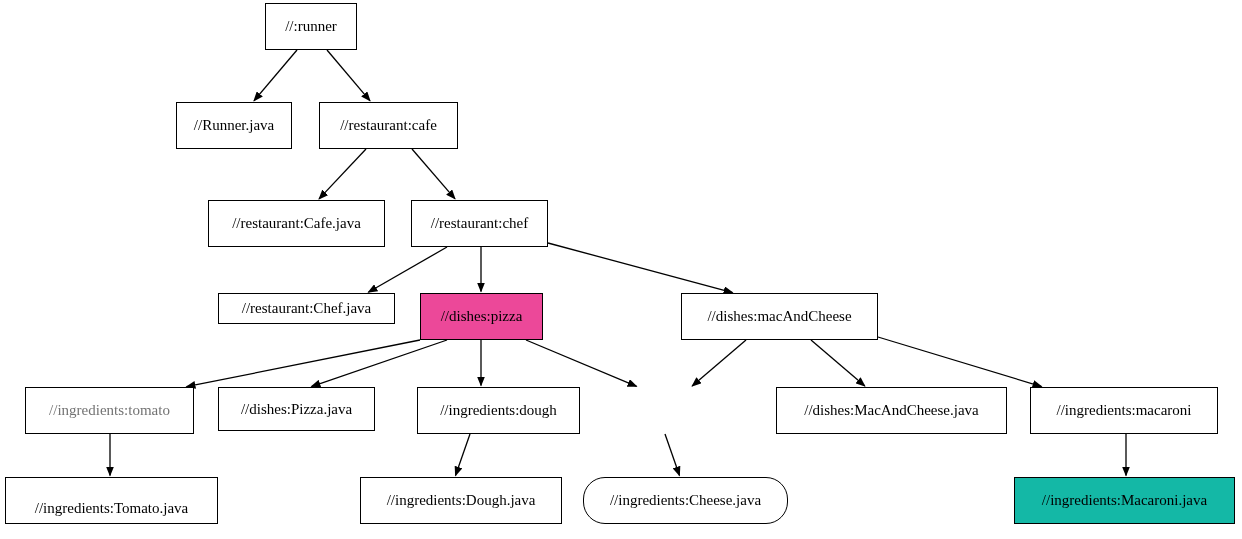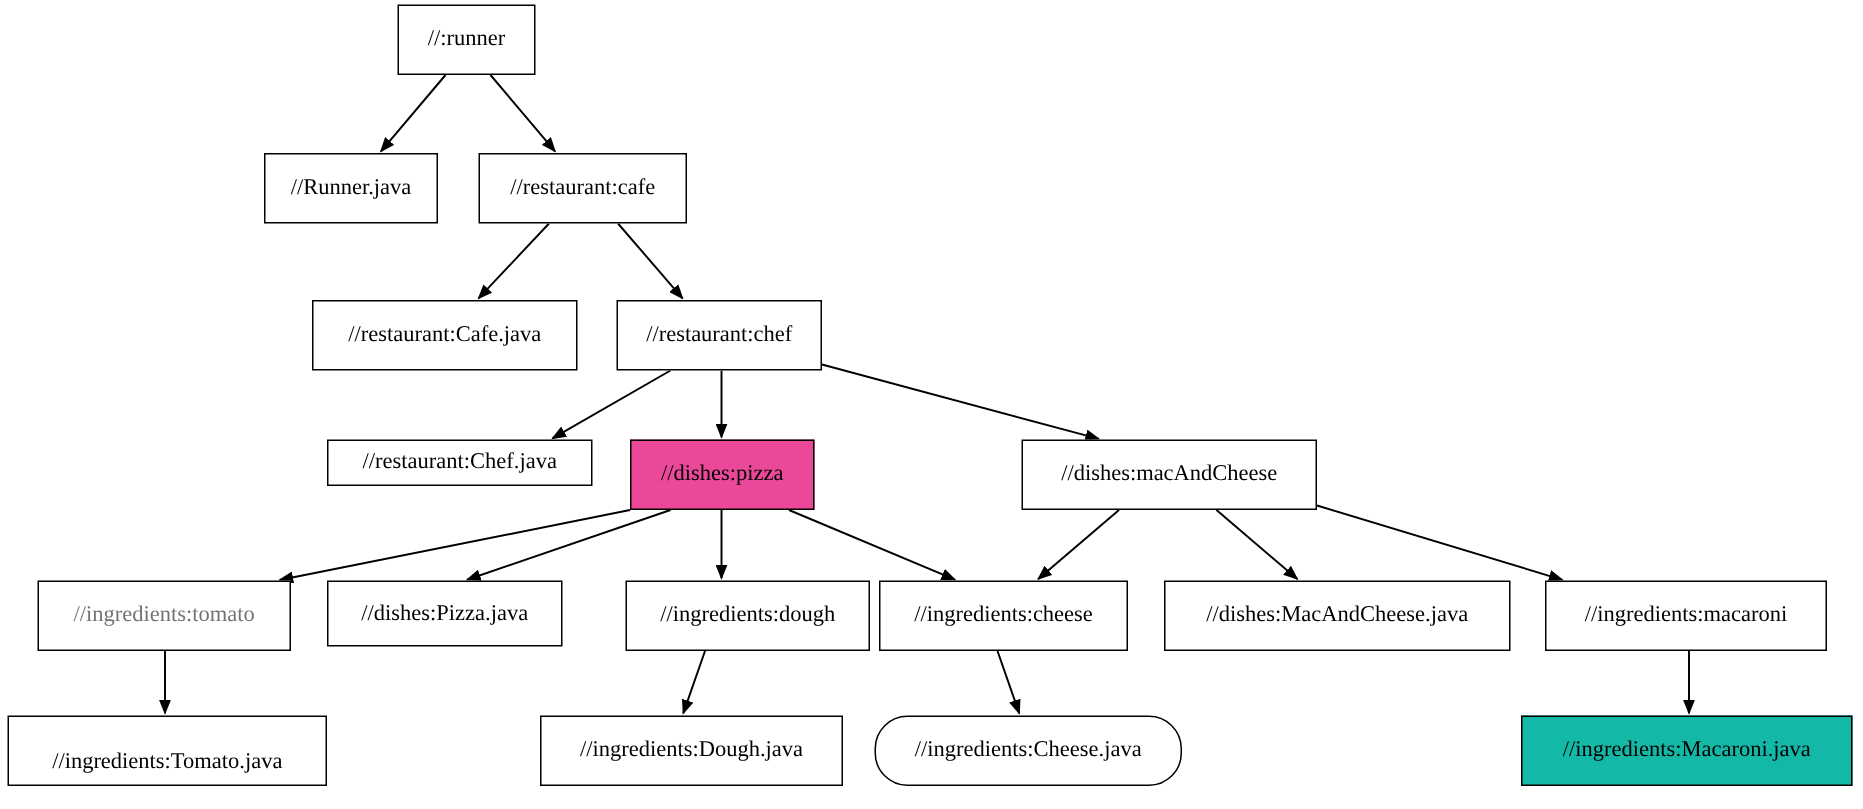--- a/index.html
+++ b/index.html
@@ -111,23 +111,20 @@
       </div>
       <div class="graph-node" style="left: 25px; top: 387px; width: 169px; height: 47px; border-color: rgb(0, 0, 0); background: rgb(255, 255, 255);">
         <span class="node-label" style="color: #737373;">//ingredients:tomato</span>
       </div>
       <div class="graph-node" style="left: 218px; top: 387px; width: 157px; height: 44px; border-color: rgb(0, 0, 0); background: rgb(255, 255, 255);">
         <span class="node-label" style="color: rgb(0, 0, 0);">//dishes:Pizza.java</span>
       </div>
       <div class="graph-node" style="left: 399px; top: 387px; width: 163px; height: 47px; border-color: rgb(0, 0, 0); background: rgb(255, 255, 255); margin-left: 18px;">
         <span class="node-label" style="color: rgb(0, 0, 0);">//ingredients:dough</span>
       </div>
-      <div class="graph-node" style="left: 586px; top: 387px; width: 166px; height: 47px; border-color: rgb(0, 0, 0); background: rgb(255, 255, 255);">
-        <span class="node-label" style="color: rgb(0, 0, 0);">//ingredients:cheese</span>
-      </div>
       <div class="graph-node" style="left: 776px; top: 387px; width: 231px; height: 47px; border-color: rgb(0, 0, 0); background: rgb(255, 255, 255);">
         <span class="node-label" style="color: rgb(0, 0, 0);">//dishes:MacAndCheese.java</span>
       </div>
       <div class="graph-node" style="left: 1030px; top: 387px; width: 188px; height: 47px; border-color: rgb(0, 0, 0); background: rgb(255, 255, 255);">
         <span class="node-label" style="color: rgb(0, 0, 0);">//ingredients:macaroni</span>
       </div>
       <div class="graph-node" style="left: 5px; top: 477px; width: 213px; height: 47px; border-color: rgb(0, 0, 0); background: rgb(255, 255, 255);">
         <span class="node-label" style="color: rgb(0, 0, 0); margin-top: 16px;">//ingredients:Tomato.java</span>
       </div>
       <div class="graph-node" style="left: 360px; top: 477px; width: 202px; height: 47px; border-color: rgb(0, 0, 0); background: rgb(255, 255, 255);">

